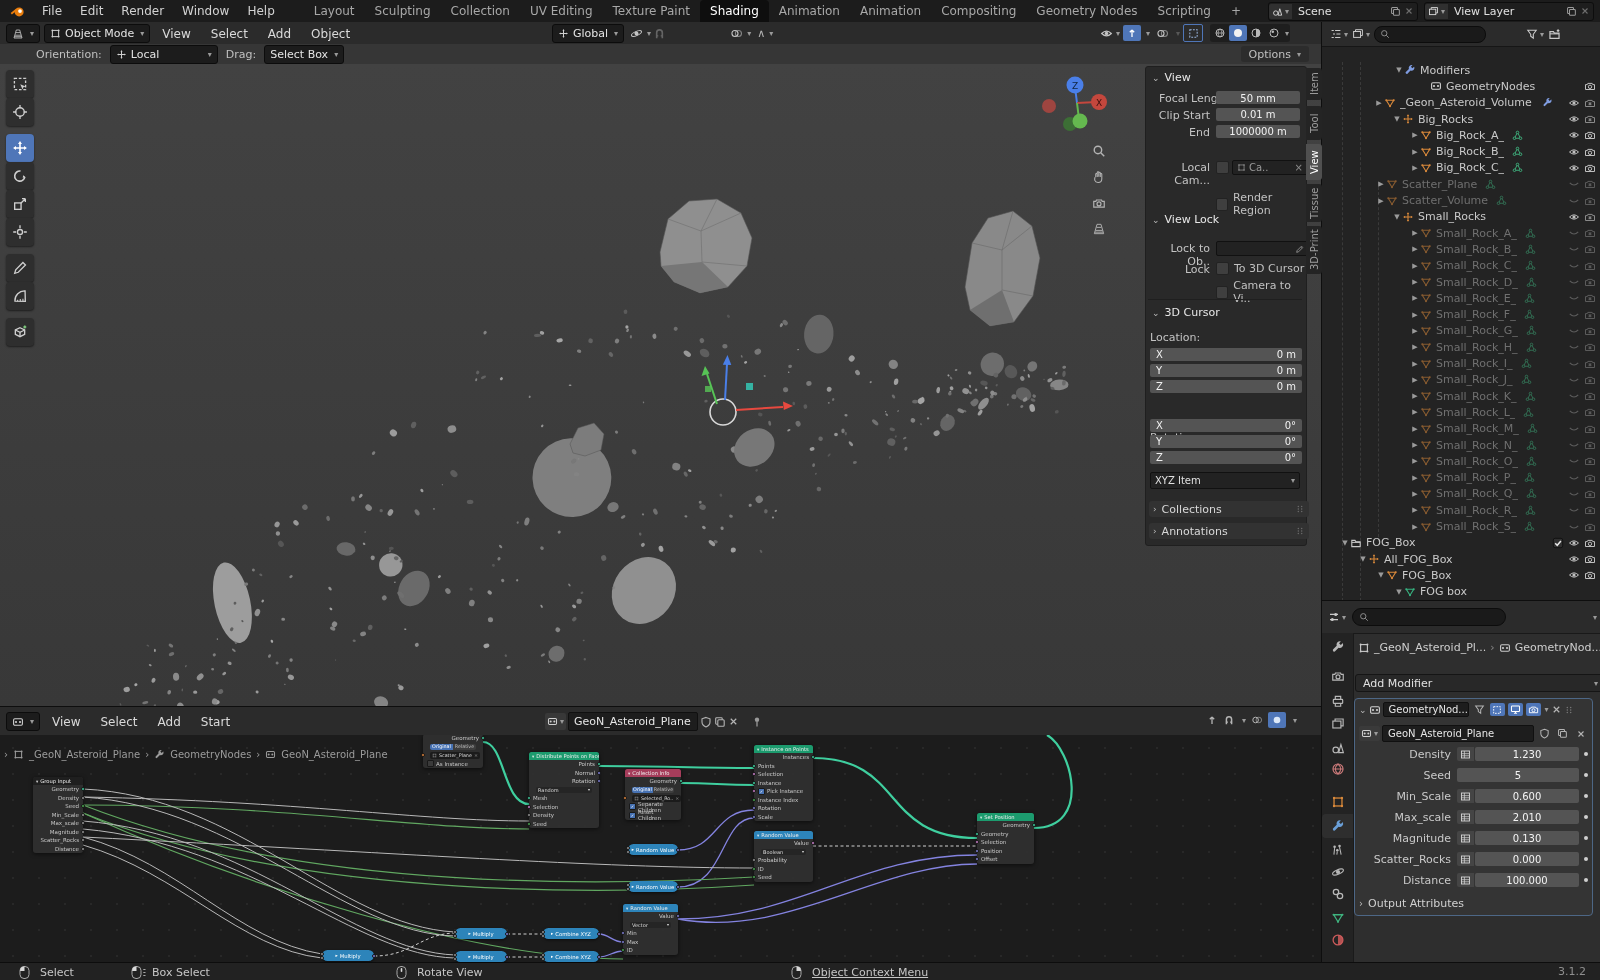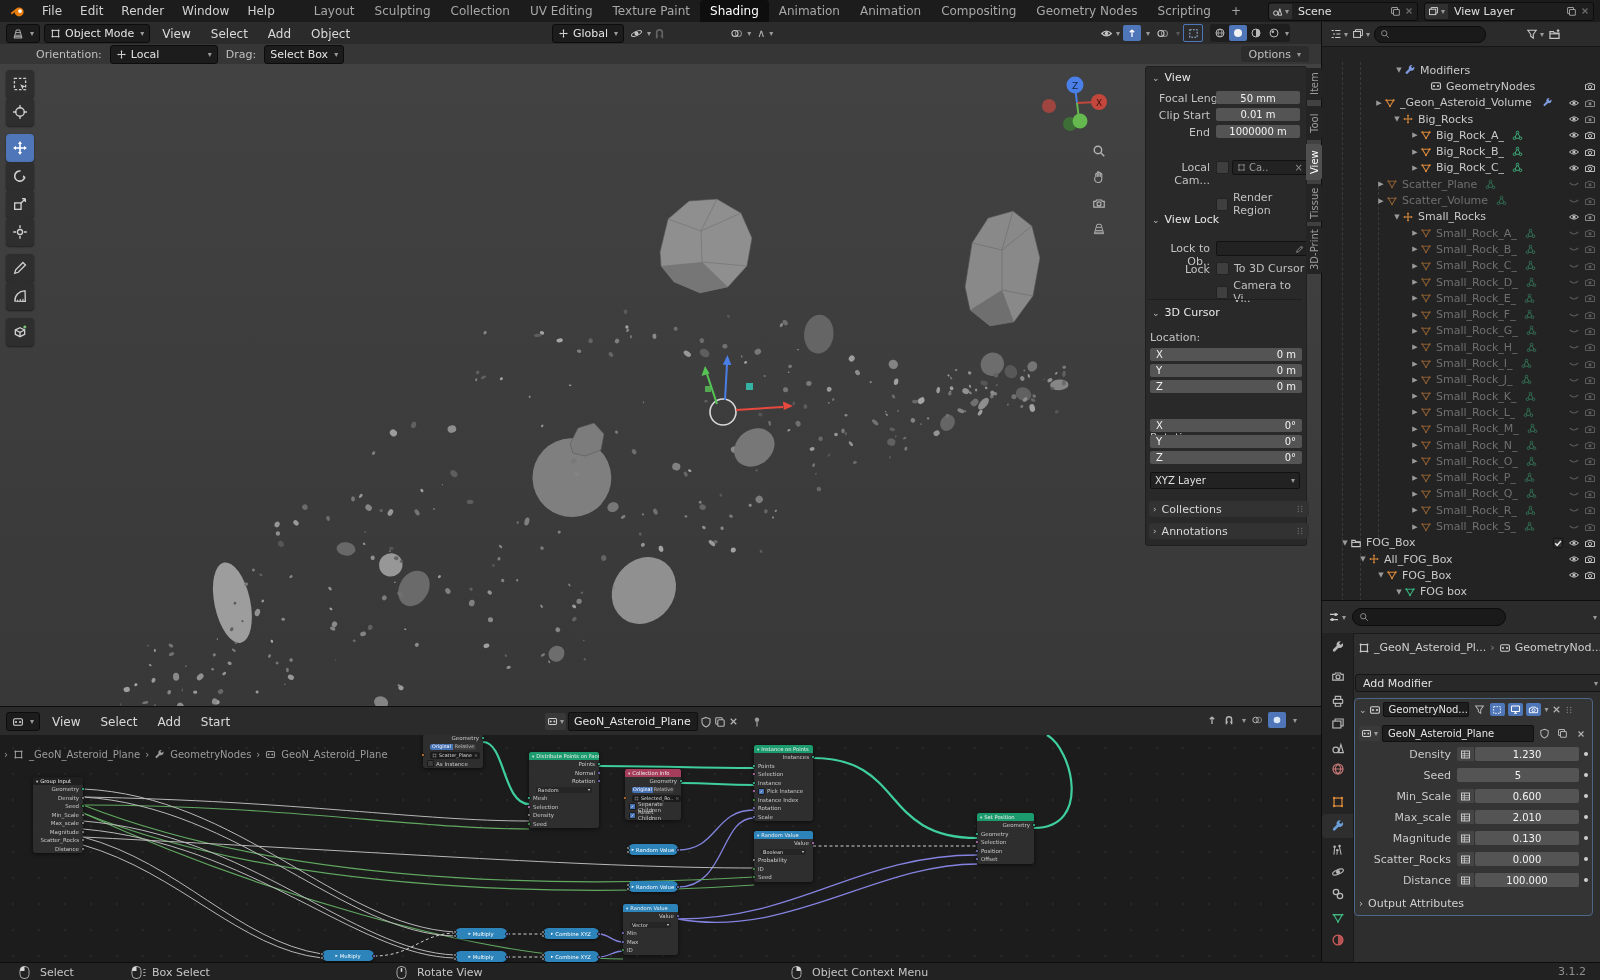--- a/index.html
+++ b/index.html
@@ -834,21 +834,21 @@
       </div>
       <div class="np-axis" style="left: 4px; top: 368px; width: 140px;">
         <span>Y</span>
         <span>0°</span>
       </div>
       <div class="np-axis" style="left: 4px; top: 384px; width: 140px;">
         <span>Z</span>
         <span>0°</span>
       </div>
       <div class="np-fld dark" style="left: 4px; top: 405px; width: 140px; height: 15px; position: absolute; color: rgb(224, 224, 224);">
-        <span>XYZ Layer</span>
+        <span>XYZ Item</span>
         <span class="chev" style="margin-left: auto;">▾</span>
       </div>
       <div class="np-collapsed" style="top: 434px;">
         <span style="font-size: 9px; color: rgb(187, 187, 187);">›</span>
         <span>Collections</span>
         <span class="ic" style="margin-left: auto;">
           <svg width="10" height="10" viewBox="0 0 12 12">
             <circle cx="4" cy="3" r=".9" fill="#6a6a6a"></circle>
             <circle cx="8" cy="3" r=".9" fill="#6a6a6a"></circle>
             <circle cx="4" cy="6" r=".9" fill="#6a6a6a"></circle>
@@ -2726,21 +2726,21 @@
       </div>
       <div class="hint" style="left: 395px;">
         <span class="ic">
           <svg width="17" height="15" viewBox="0 0 17 15">
             <rect x="2" y="1.5" width="9" height="12" rx="4" fill="none" stroke="#a8a8a8" stroke-width="1"></rect>
             <rect x="5.7" y="3" width="1.6" height="4" rx=".8" fill="#d8d8d8"></rect>
           </svg>
         </span>
         <span>Rotate View</span>
       </div>
-      <div class="hint" style="left: 790px;">
+      <div class="hint" style="left: 790px; text-decoration: underline;">
         <span class="ic">
           <svg width="17" height="15" viewBox="0 0 17 15">
             <rect x="2" y="1.5" width="9" height="12" rx="4" fill="none" stroke="#a8a8a8" stroke-width="1"></rect>
             <path d="M6.5 1.6a4.2 4.2 0 014.4 3.9V6H6.5z" fill="#d8d8d8"></path>
           </svg>
         </span>
         <span>Object Context Menu</span>
       </div>
       <span style="position: absolute; right: 14px; top: 2px; color: rgb(143, 143, 143); font-size: 11px;">3.1.2</span>
     </div>

